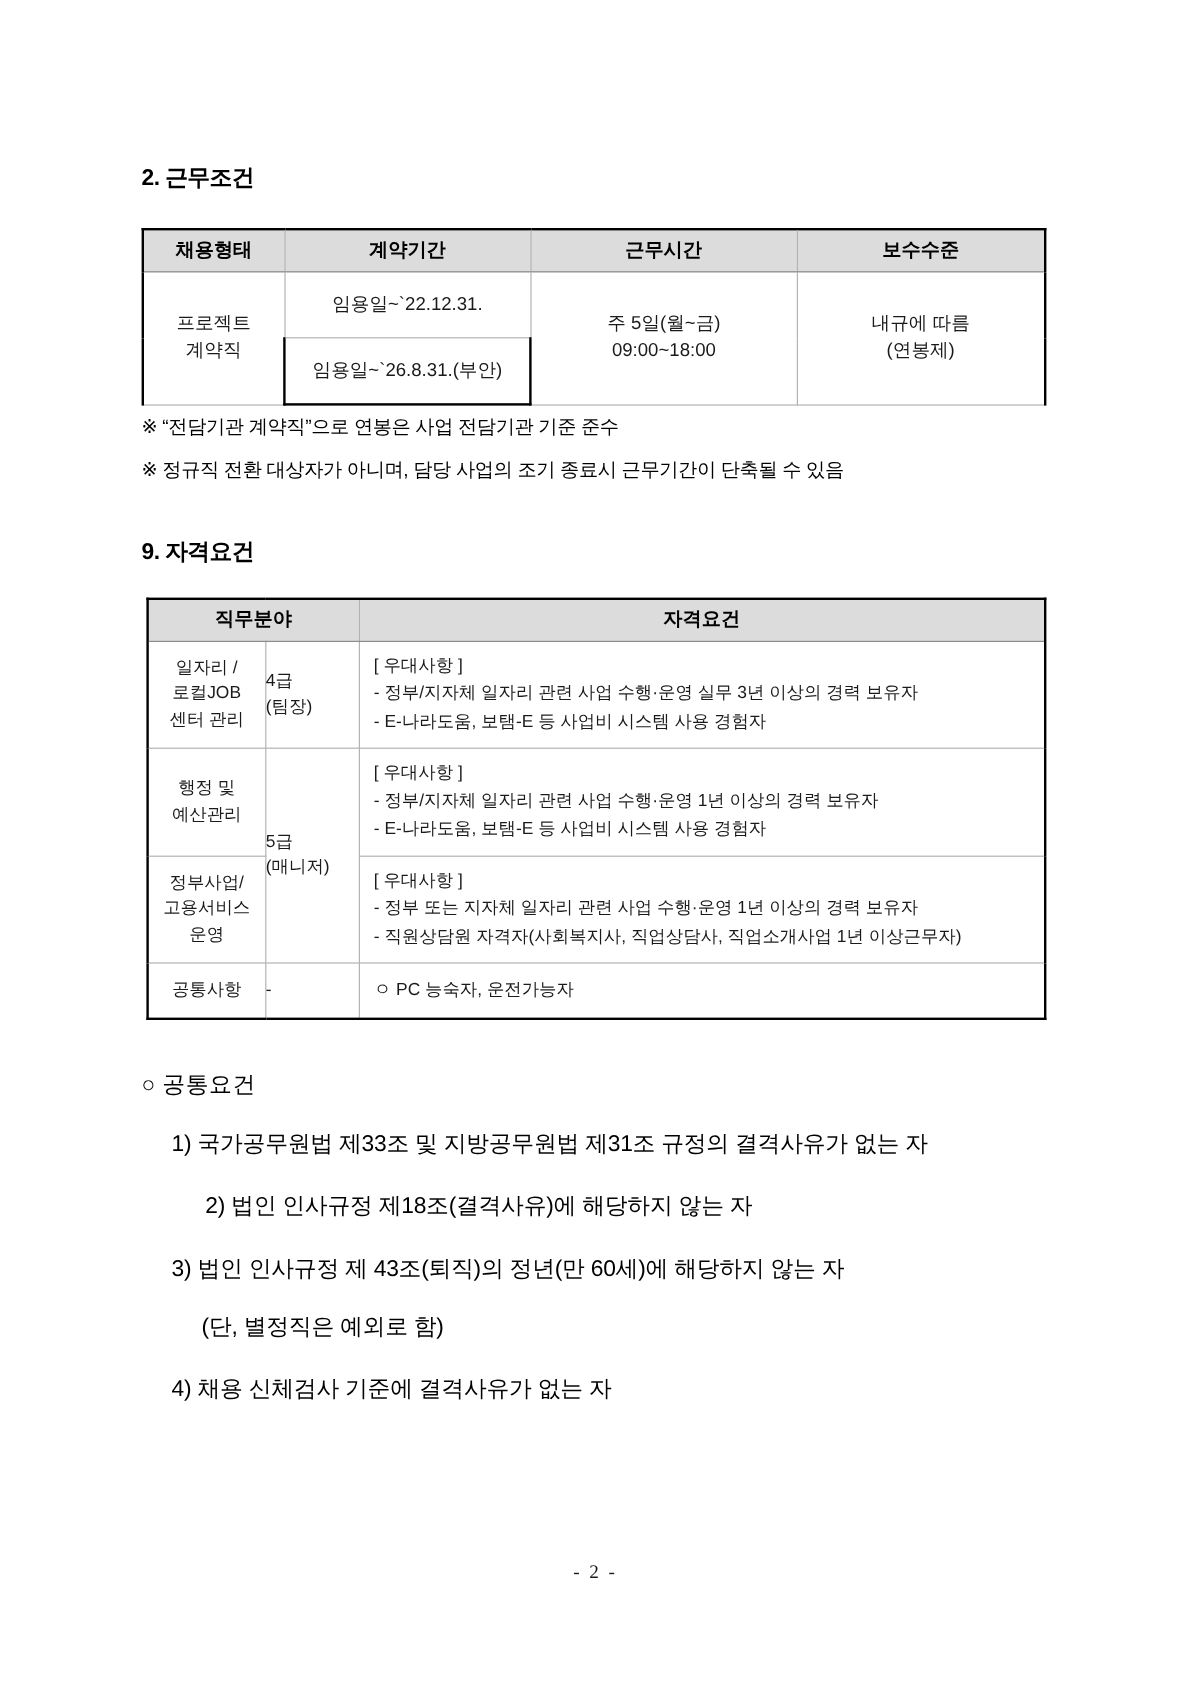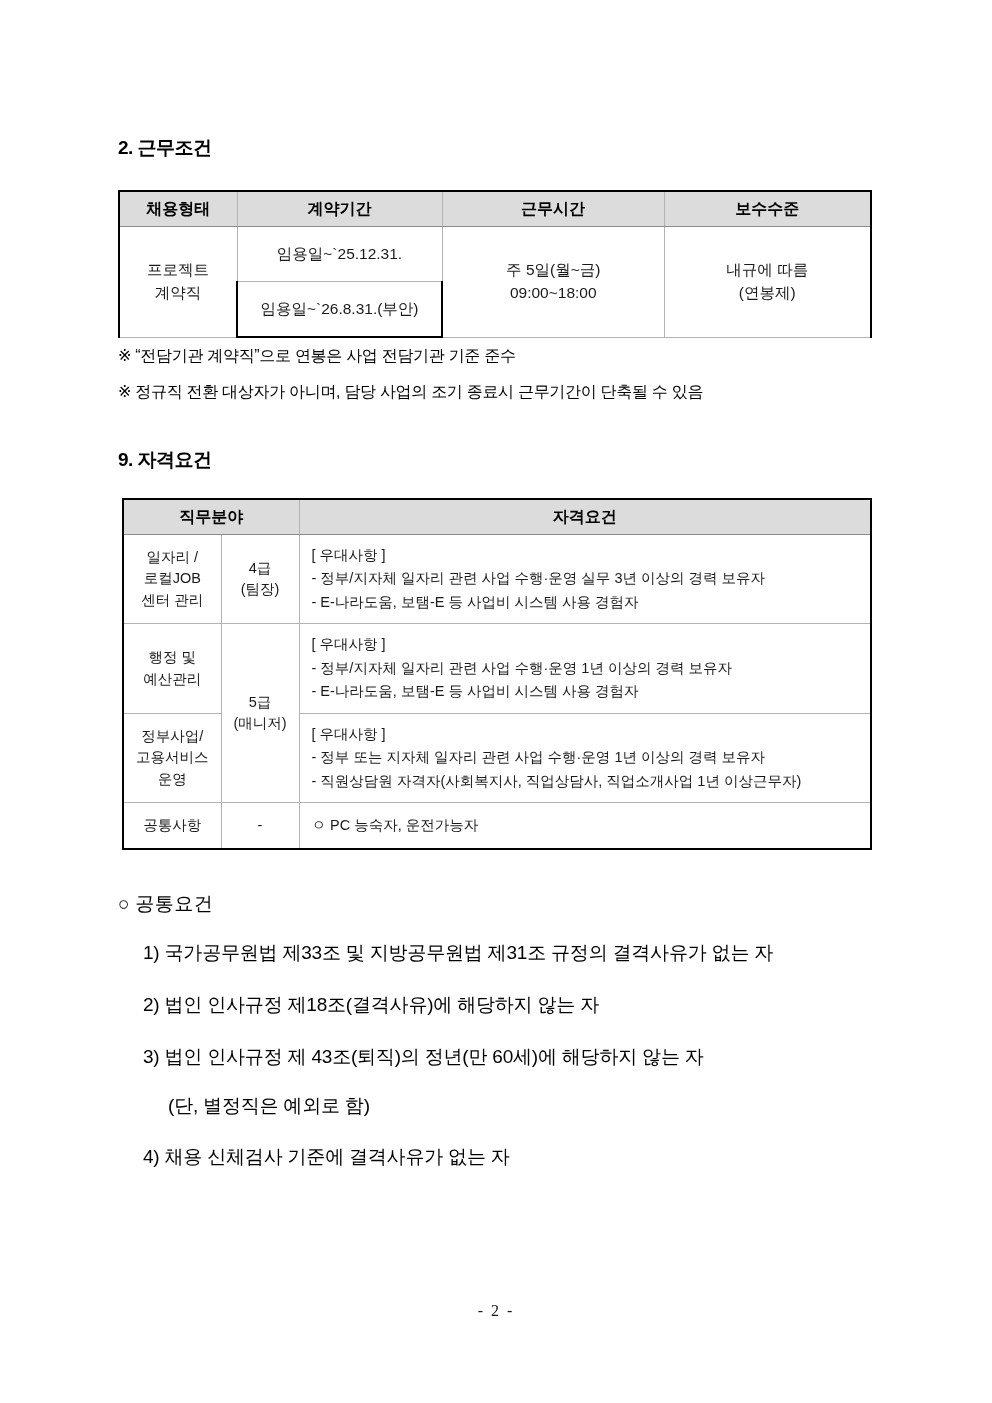--- a/index.html
+++ b/index.html
@@ -105,21 +105,20 @@
   }
   #table-qualifications td {
     font-size: 14.5px;
   }
   #table-qualifications td.field {
     text-align: center;
     line-height: 1.5;
     padding: 4px 2px;
   }
   #table-qualifications td.grade {
-    text-align: center;
     line-height: 1.45;
   }
   #table-qualifications td.req {
     text-align: left;
     padding: 9px 0 9px 12px;
     line-height: 1.62;
   }
   #table-qualifications td.req .rl { display: block; white-space: nowrap; }
 
   
@@ -134,21 +133,21 @@
   }
   .common-item {
     position: absolute;
     left: 143px;
     font-size: 19px;
     font-family: Liberation Sans, sans-serif;
     white-space: nowrap;
     letter-spacing: -0.2px;
   }
   #common-item-1 { top: 940px; }
-  #common-item-2 { top: 992px; }
+  #common-item-2 { top: 992px; margin-left: 28px; }
   #common-item-3 { top: 1044px; }
   #common-item-3b { top: 1093px; left: 168px; }
   #common-item-4 { top: 1144px; }
 
   
   #page-footer {
     position: absolute;
     left: 0;
     top: 1302px;
     width: 992px;
@@ -180,21 +179,21 @@
         <th>근무시간</th>
         <th>보수수준</th>
       </tr>
     </thead>
     <tbody>
       <tr>
         <td rowspan="2" class="tall">
           <div>프로젝트</div>
           <div>계약직</div>
         </td>
-        <td class="half">임용일~`25.12.31.</td>
+        <td class="half">임용일~`22.12.31.</td>
         <td rowspan="2" class="tall">
           <div>주 5일(월~금)</div>
           <div>09:00~18:00</div>
         </td>
         <td rowspan="2" class="tall">
           <div>내규에 따름</div>
           <div>(연봉제)</div>
         </td>
       </tr>
       <tr>

